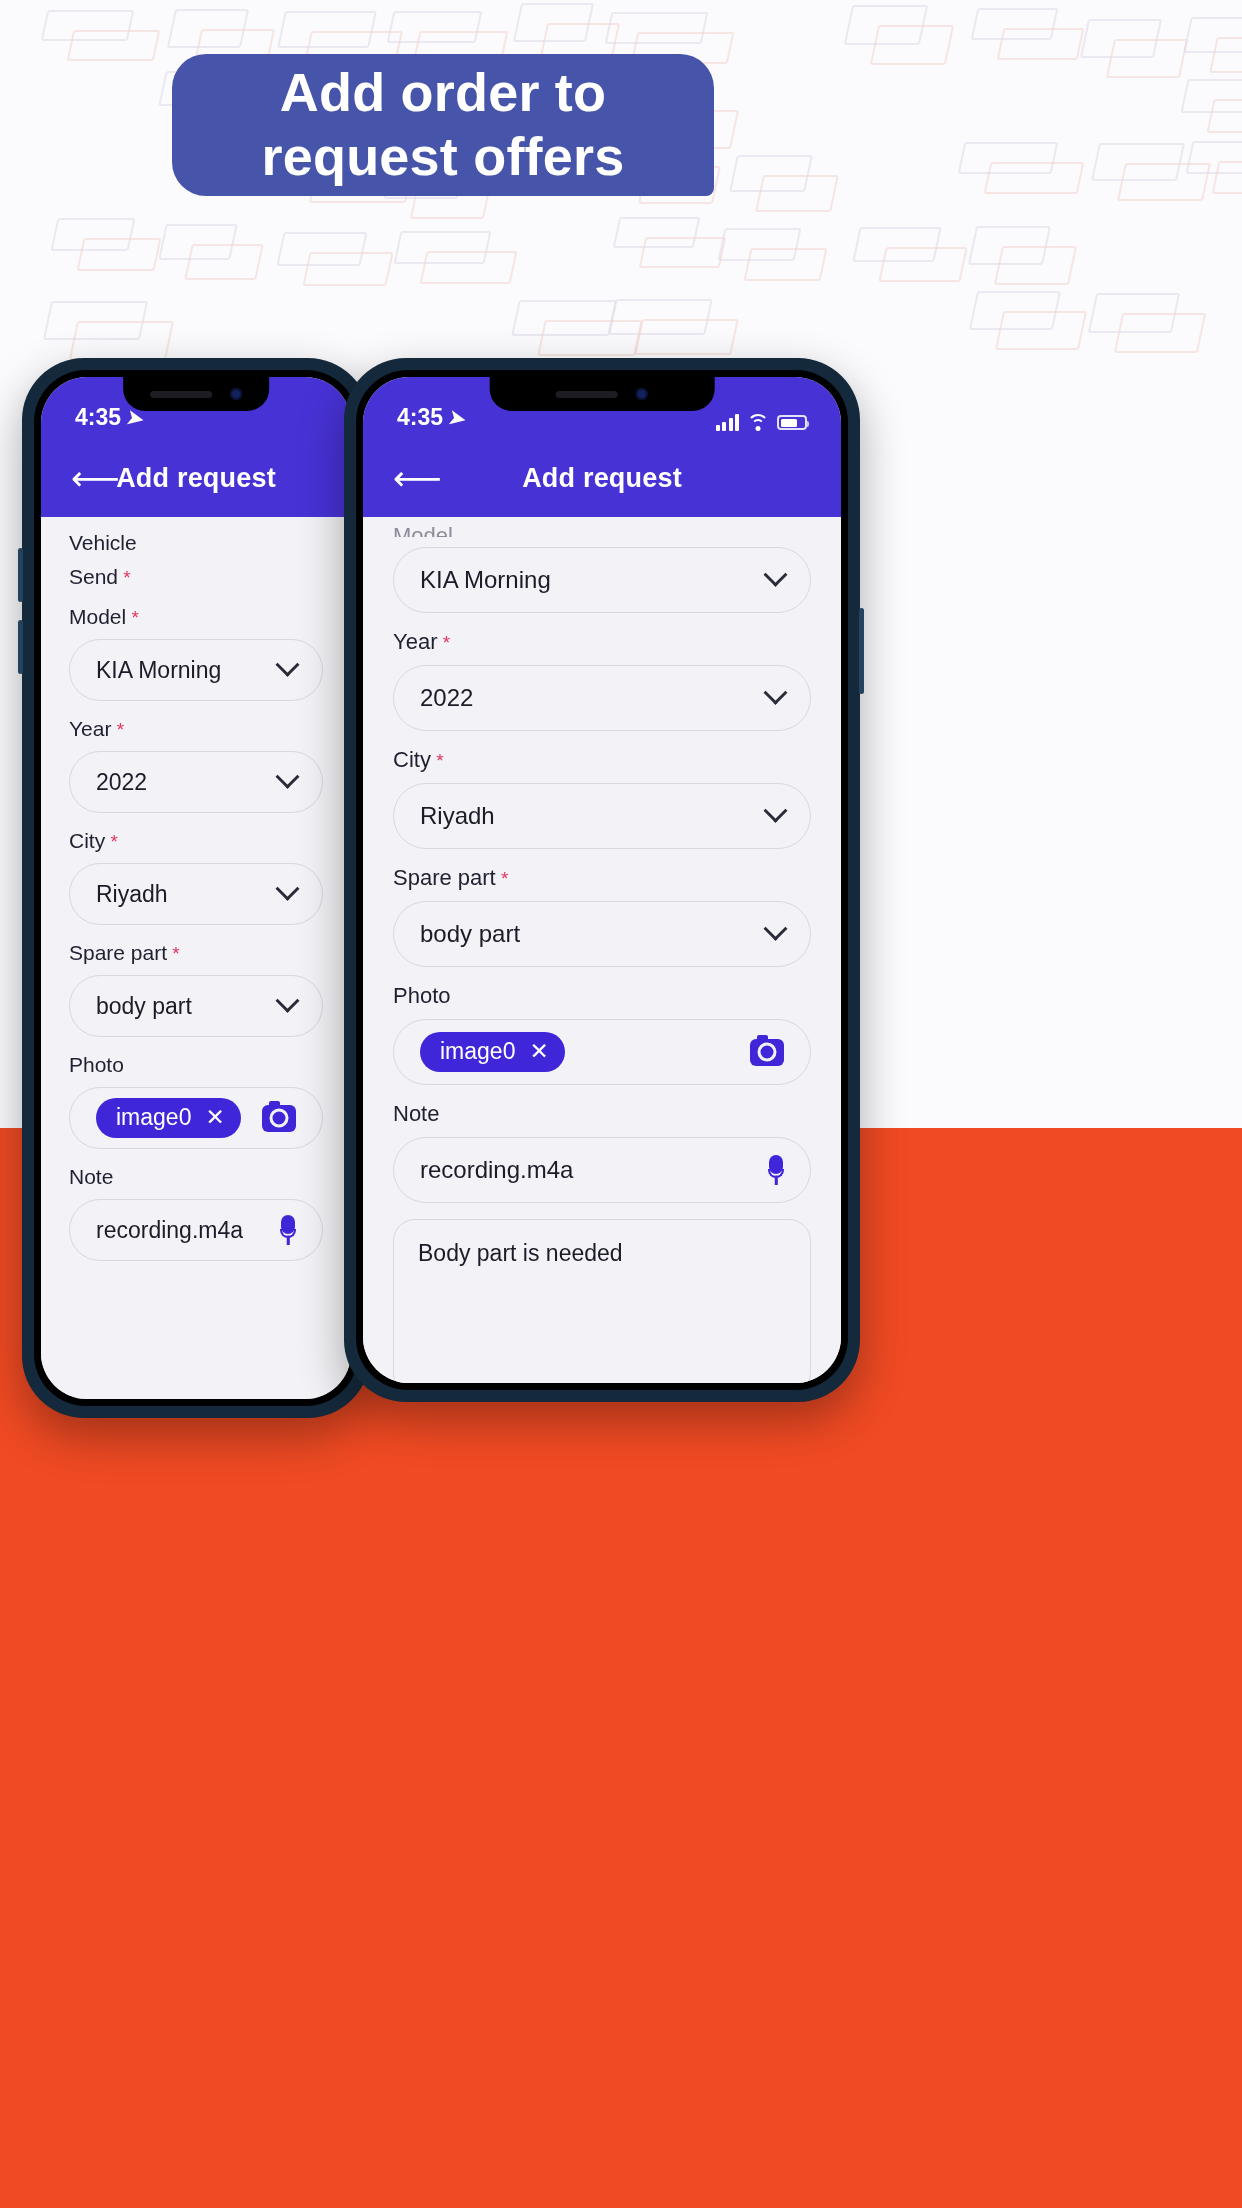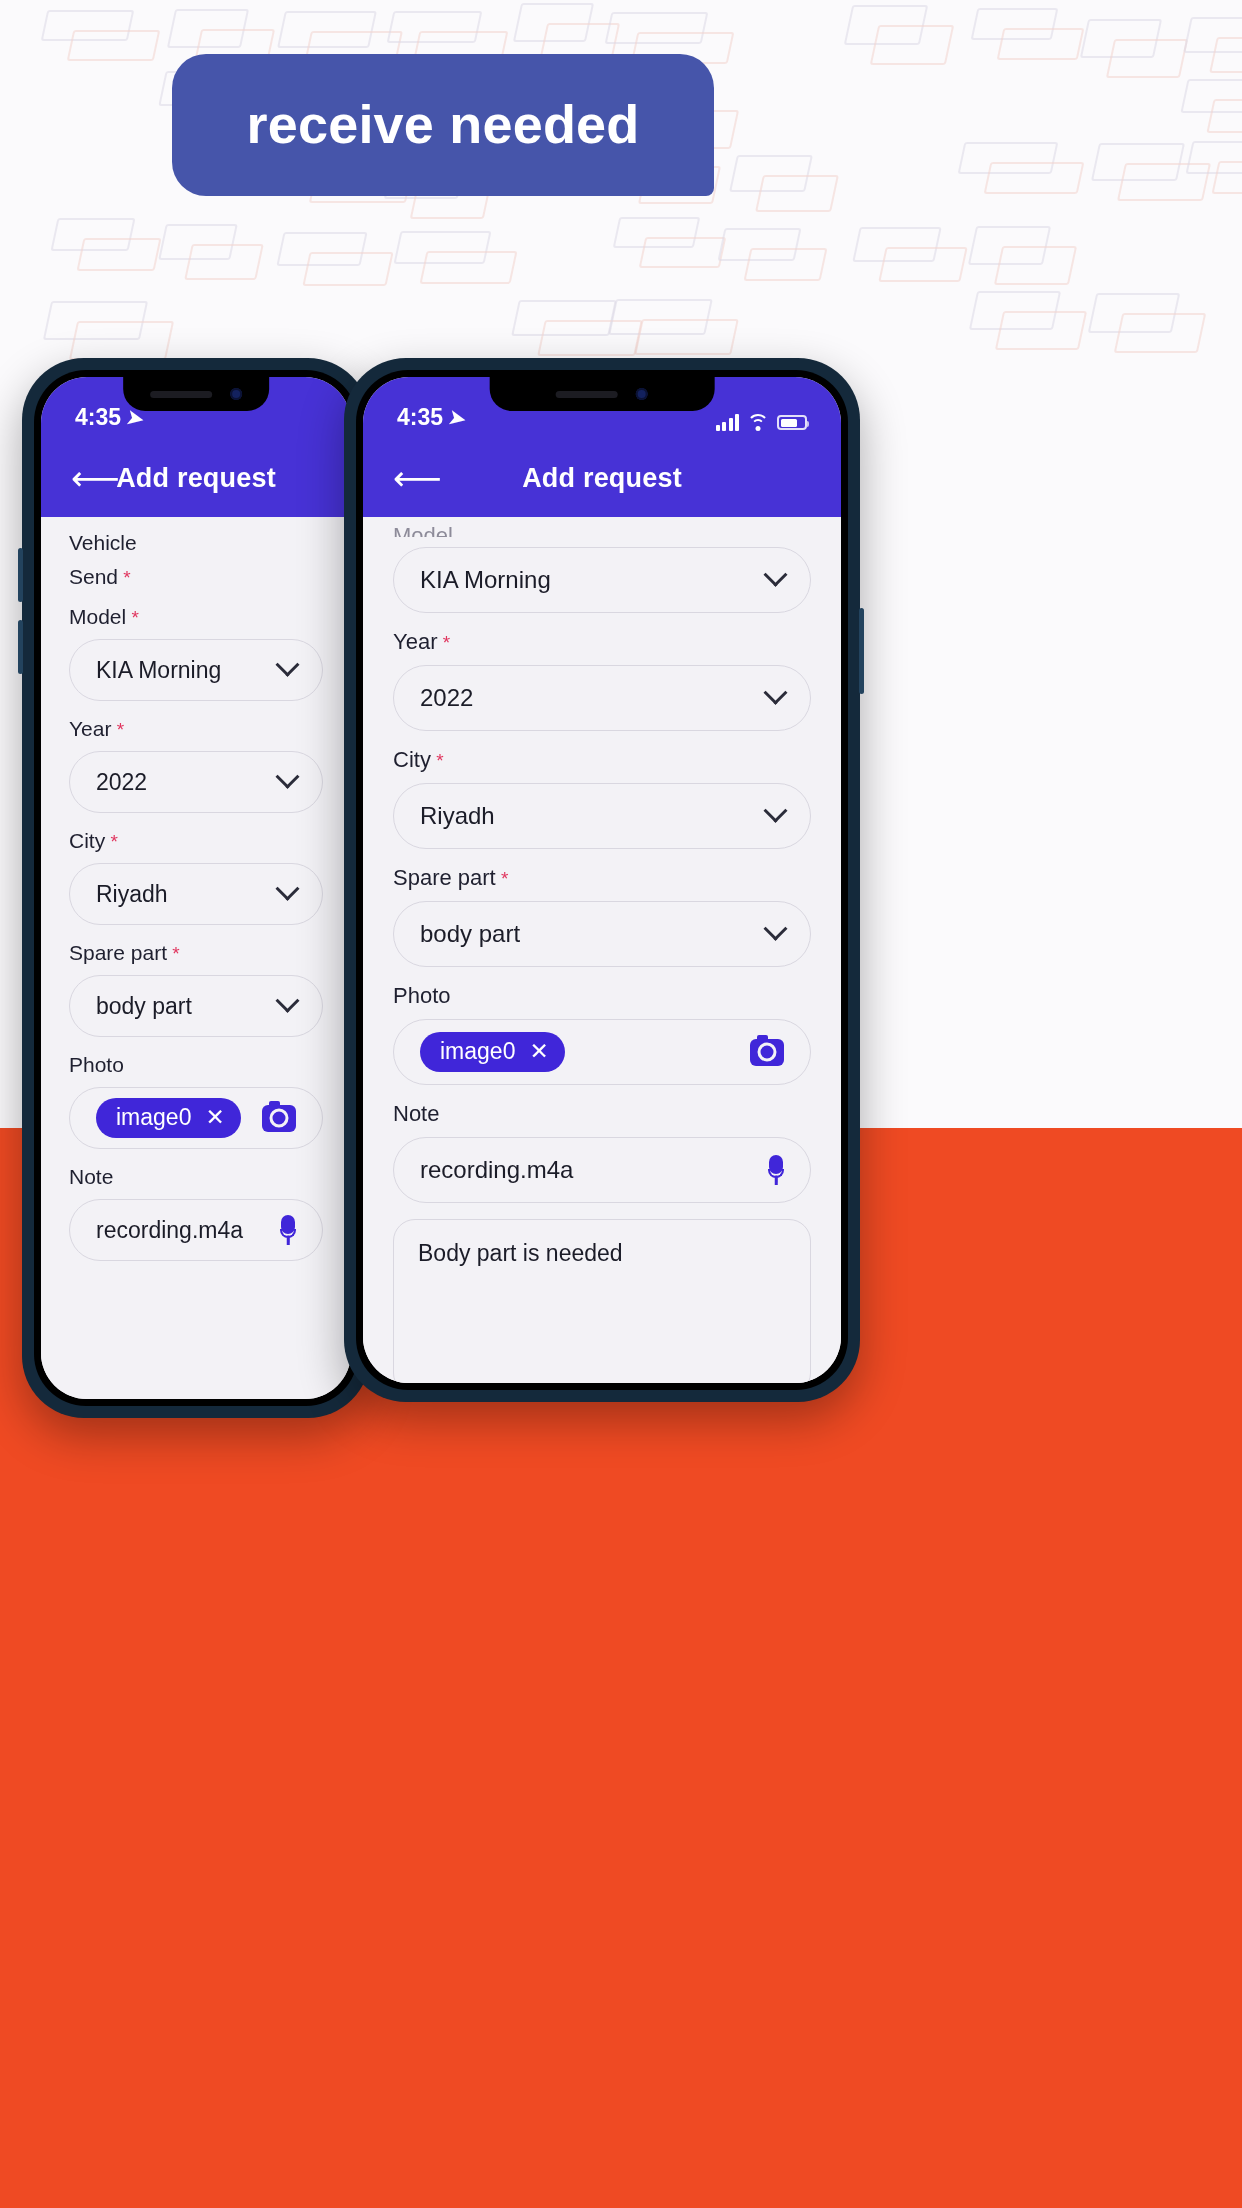--- a/index.html
+++ b/index.html
@@ -493,21 +493,22 @@
       <div class="pat-r pink" style="left:987px;top:2138px;width:78px;height:32px;"></div>
       <div class="pat-r" style="left:1091px;top:2122px;width:97px;height:38px;"></div>
       <div class="pat-r pink" style="left:1117px;top:2142px;width:97px;height:38px;"></div>
       <div class="pat-r" style="left:1189px;top:2117px;width:84px;height:32px;"></div>
       <div class="pat-r pink" style="left:1215px;top:2137px;width:84px;height:32px;"></div>
     </div>
 
   <div id="orange-band"></div>
 
   <div id="headline">
-    <div class="hl-line">receive needed</div>
+    <div class="hl-line">Add order to</div>
+    <div class="hl-line">request offers</div>
   </div>
 
   <div class="phone" id="phone-left">
     <div class="btn-side" style="left:-4px;top:190px;width:5px;height:54px;"></div>
     <div class="btn-side" style="left:-4px;top:262px;width:5px;height:54px;"></div>
     <div class="phone-inner">
       <div class="screen">
 
         <div class="appbar">
           <div class="statusbar">

